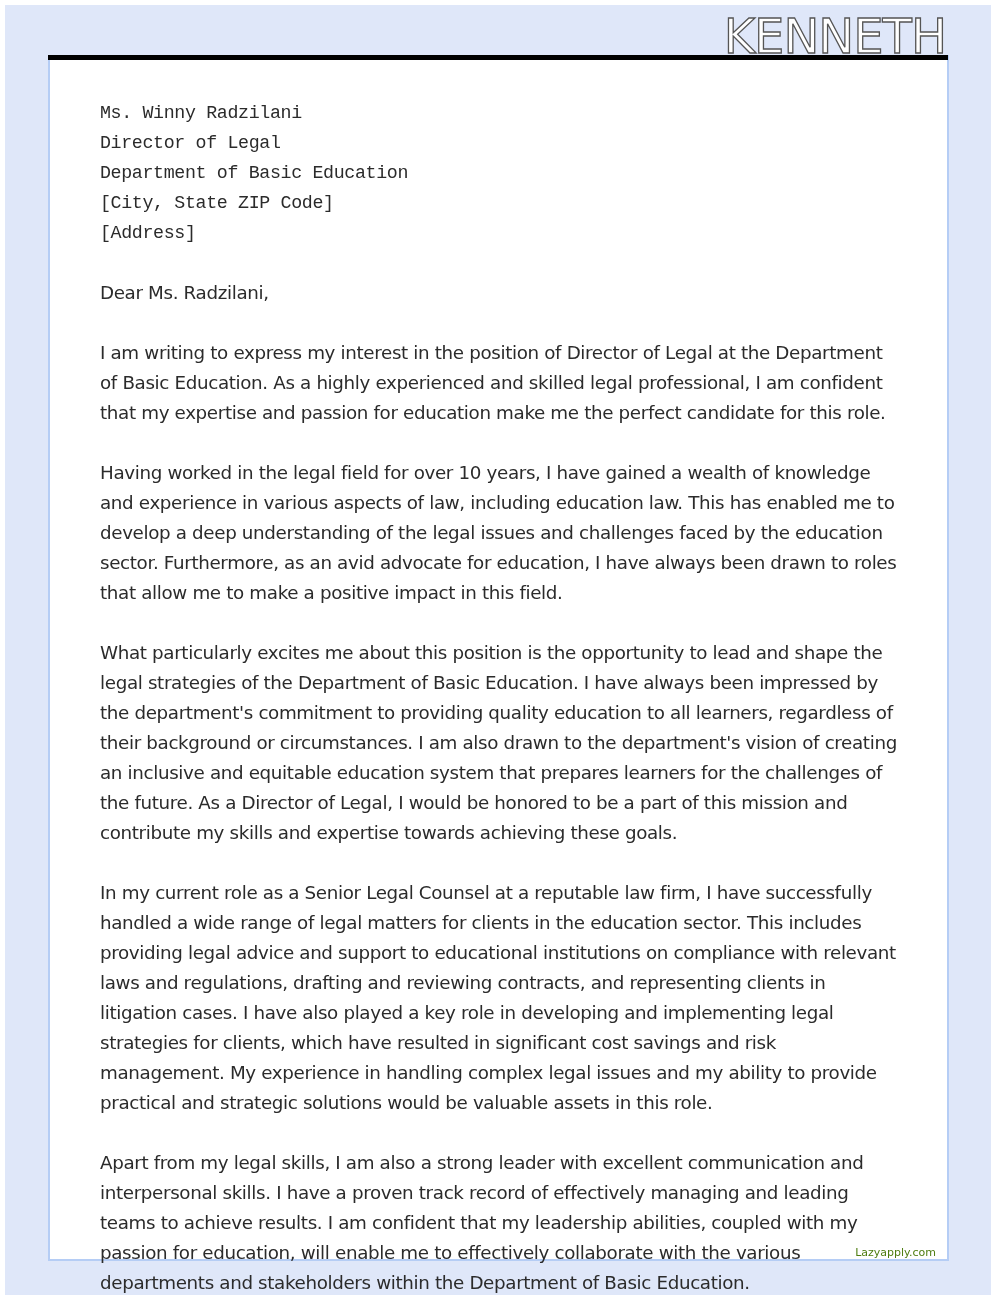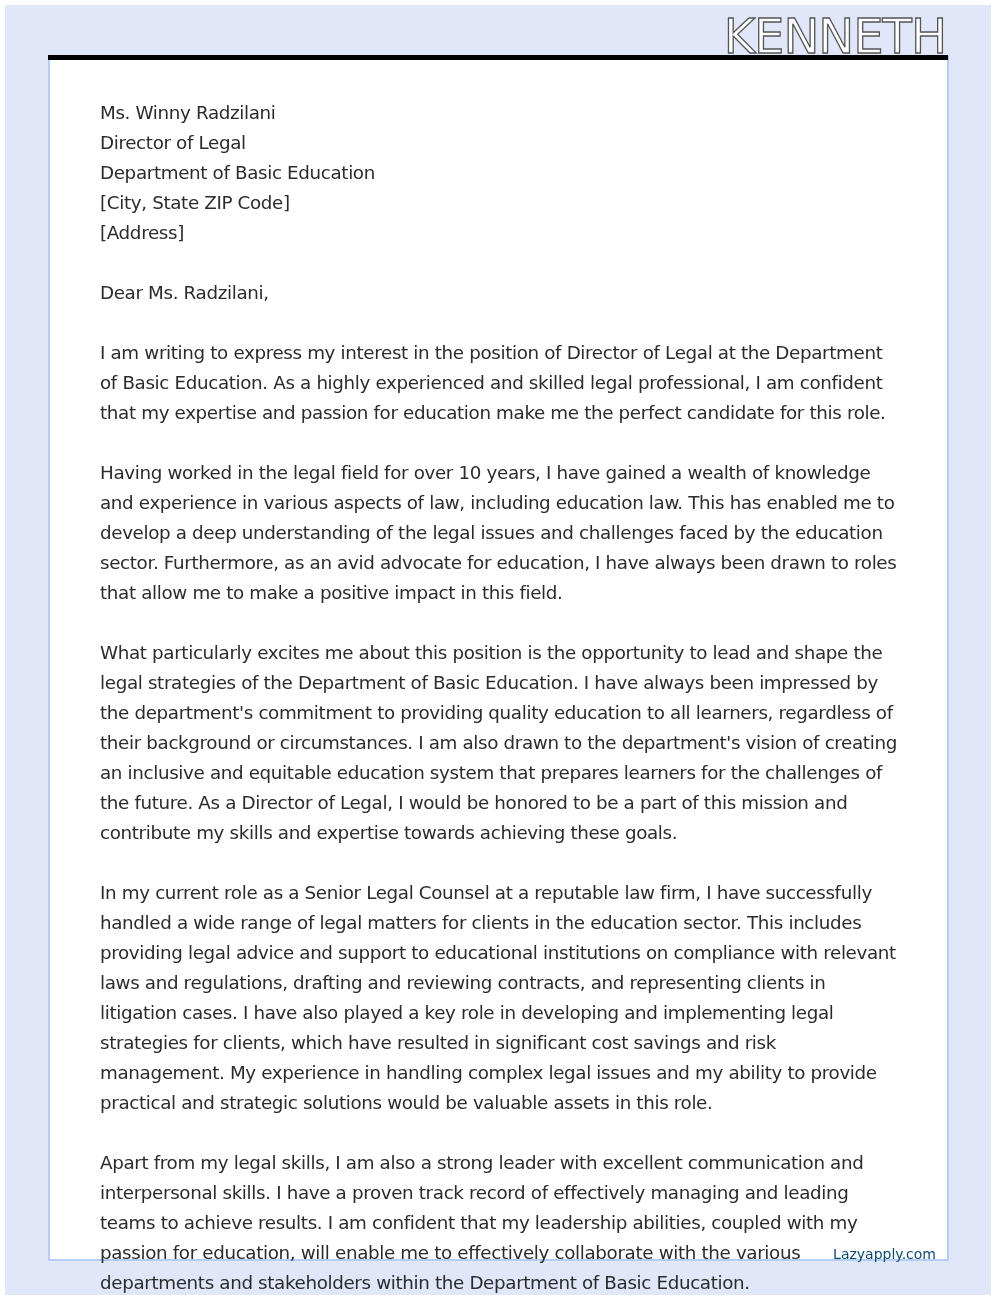--- a/index.html
+++ b/index.html
@@ -28,24 +28,24 @@
   }
   .topbar {
     position: absolute; left: 48px; top: 55px; width: 900px; height: 5px; background: #000;
   }
   .letter {
     position: absolute; left: 100px; top: 98px; width: 800px;
     font-size: 18.3px; line-height: 30px; color: #2b2b2b;
     letter-spacing: -0.35px;
   }
   .letter p { margin: 0 0 30px 0; }
-  .letter .addr-line { display: block; }
+  .letter .addr-line { display: block; font-family: Liberation Mono, monospace; }
   .footer {
     position: absolute; right: 60px; top: 1246px;
-    font-size: 14px; color: #0c4a6e;
+    font-size: 11px; color: #4d7c0f;
   }
 </style>
 </head>
 <body>
 
 <div class="bg"></div>
 <div class="brand">KENNETH</div>
 <div class="card"></div>
 <div class="topbar"></div>
 

